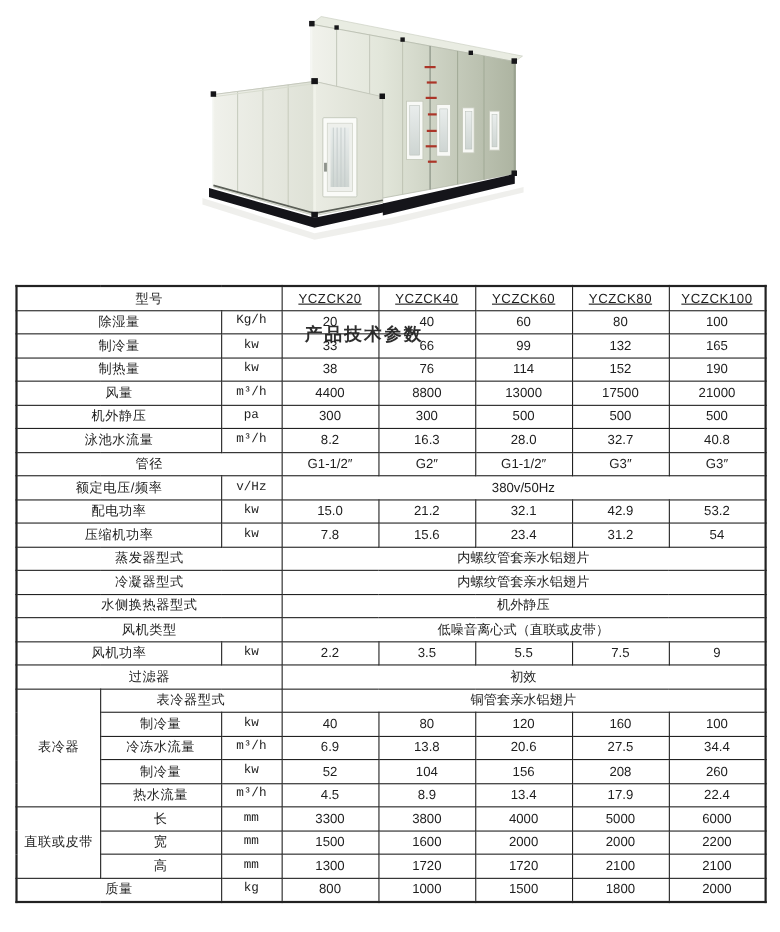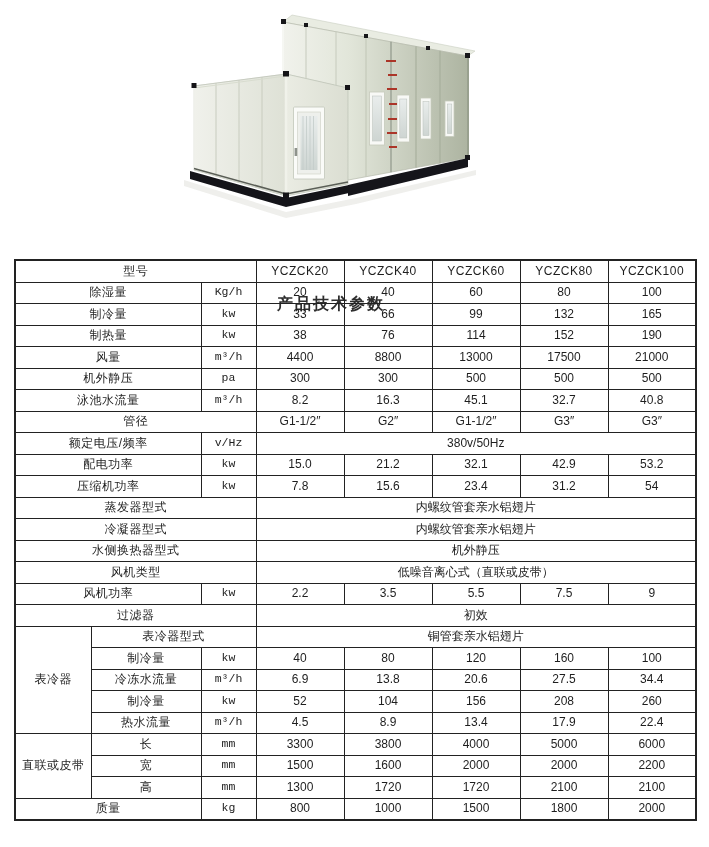--- a/index.html
+++ b/index.html
@@ -23,21 +23,21 @@
     font-size:12px;color:#1e1e1e;
   }
   table.spec td{
     border:1px solid #222222;
     height:20.5px;line-height:1.1;
     text-align:center;vertical-align:middle;
     padding:0 2px;overflow:hidden;white-space:nowrap;
   }
   td.cell-label,td.cell-group{letter-spacing:0.5px;}
   td.cell-unit{font-size:11.5px;font-family:Liberation Mono, monospace;}
-  td.cell-model{letter-spacing:0.5px;}
+  td.cell-model{letter-spacing:0.5px;text-decoration:underline;}
 </style>
 </head>
 <body>
 
 <svg class="illustration" viewBox="0 0 354 216" aria-hidden="true">
   <defs>
     <linearGradient id="gLong" x1="0" y1="0" x2="1" y2="0">
       <stop offset="0" stop-color="#f1f2ec"></stop>
       <stop offset="0.35" stop-color="#e2e6da"></stop>
       <stop offset="1" stop-color="#adb4a1"></stop>
@@ -213,21 +213,21 @@
         <td class="cell-value">300</td>
         <td class="cell-value">500</td>
         <td class="cell-value">500</td>
         <td class="cell-value">500</td>
       </tr>
       <tr>
         <td colspan="2" class="cell-label">泳池水流量</td>
         <td class="cell-unit">m³/h</td>
         <td class="cell-value">8.2</td>
         <td class="cell-value">16.3</td>
-        <td class="cell-value">45.1</td>
+        <td class="cell-value">28.0</td>
         <td class="cell-value">32.7</td>
         <td class="cell-value">40.8</td>
       </tr>
       <tr>
         <td colspan="3" class="cell-label">管径</td>
         <td class="cell-value">G1-1/2″</td>
         <td class="cell-value">G2″</td>
         <td class="cell-value">G1-1/2″</td>
         <td class="cell-value">G3″</td>
         <td class="cell-value">G3″</td>

